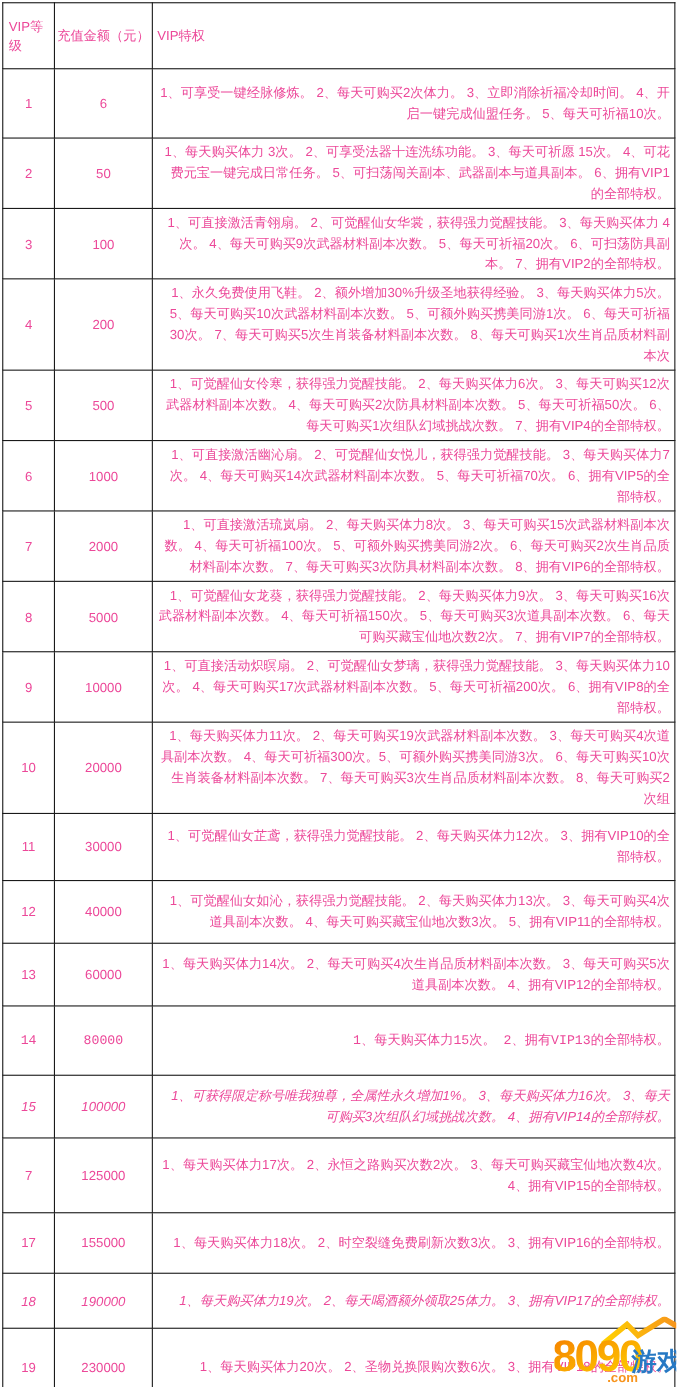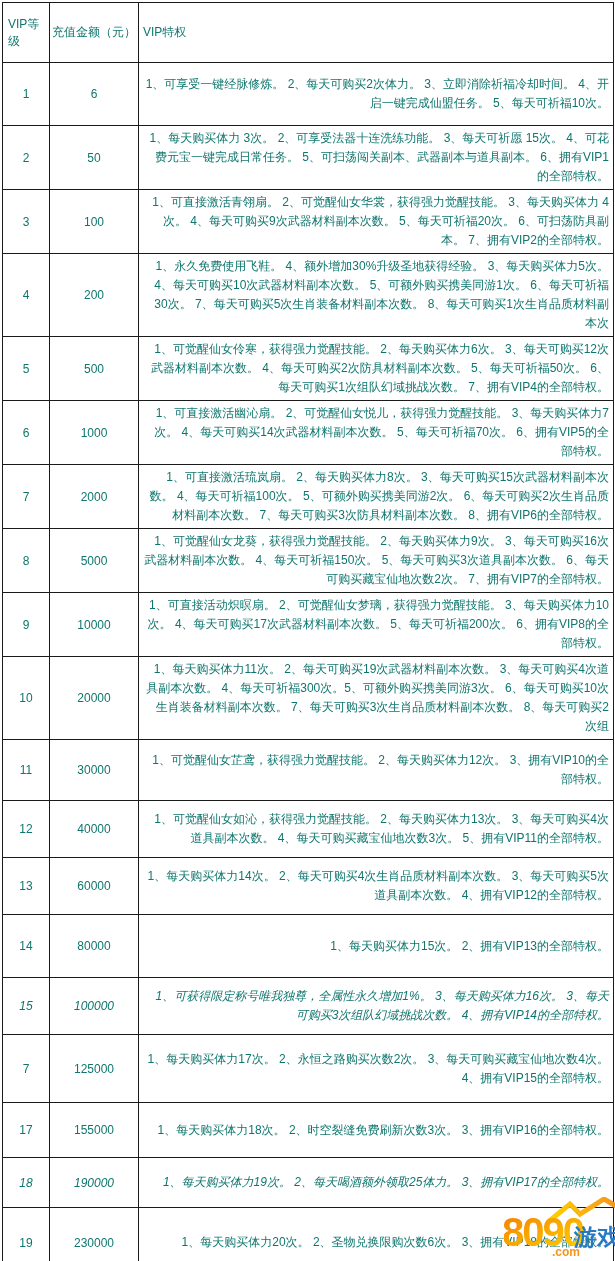--- a/index.html
+++ b/index.html
@@ -1,21 +1,21 @@
 <!DOCTYPE html>
 <html><head>
 <meta charset="utf-8">
 <style>
   html,body { margin:0; padding:0; background:#ffffff; }
   .page {
     position:relative;
     width:615px; height:1261px;
     background:#ffffff;
     font-family:"Liberation Sans","DejaVu Sans",sans-serif;
-    color:#0f766e;
+    color:#ec4899;
     overflow:hidden;
   }
   table.vip {
     border-collapse:collapse;
     table-layout:fixed;
     width:611px;
     margin:2px 0 0 2px;
   }
   table.vip th, table.vip td {
     border:1px solid #1a1a1a;
@@ -71,21 +71,21 @@
           <td class="td-priv">1、每天购买体力 3次。 2、可享受法器十连洗练功能。 3、每天可祈愿 15次。 4、可花费元宝一键完成日常任务。 5、可扫荡闯关副本、武器副本与道具副本。 6、拥有VIP1的全部特权。</td>
         </tr>
         <tr style="height: 59px;">
           <td class="td-center">3</td>
           <td class="td-center">100</td>
           <td class="td-priv">1、可直接激活青翎扇。 2、可觉醒仙女华裳，获得强力觉醒技能。 3、每天购买体力 4次。 4、每天可购买9次武器材料副本次数。 5、每天可祈福20次。 6、可扫荡防具副本。 7、拥有VIP2的全部特权。</td>
         </tr>
         <tr style="height: 65px;">
           <td class="td-center">4</td>
           <td class="td-center">200</td>
-          <td class="td-priv">1、永久免费使用飞鞋。 4、额外增加30%升级圣地获得经验。 3、每天购买体力5次。 4、每天可购买10次武器材料副本次数。 5、可额外购买携美同游1次。 6、每天可祈福30次。 7、每天可购买5次生肖装备材料副本次数。 8、每天可购买1次生肖品质材料副本次</td>
+          <td class="td-priv">1、永久免费使用飞鞋。 2、额外增加30%升级圣地获得经验。 3、每天购买体力5次。 5、每天可购买10次武器材料副本次数。 5、可额外购买携美同游1次。 6、每天可祈福30次。 7、每天可购买5次生肖装备材料副本次数。 8、每天可购买1次生肖品质材料副本次</td>
         </tr>
         <tr style="height: 58px;">
           <td class="td-center">5</td>
           <td class="td-center">500</td>
           <td class="td-priv">1、可觉醒仙女伶寒，获得强力觉醒技能。 2、每天购买体力6次。 3、每天可购买12次武器材料副本次数。 4、每天可购买2次防具材料副本次数。 5、每天可祈福50次。 6、每天可购买1次组队幻域挑战次数。 7、拥有VIP4的全部特权。</td>
         </tr>
         <tr style="height: 58px;">
           <td class="td-center">6</td>
           <td class="td-center">1000</td>
           <td class="td-priv">1、可直接激活幽沁扇。 2、可觉醒仙女悦儿，获得强力觉醒技能。 3、每天购买体力7次。 4、每天可购买14次武器材料副本次数。 5、每天可祈福70次。 6、拥有VIP5的全部特权。</td>
@@ -118,21 +118,21 @@
         <tr style="height: 57px; padding-left: 20px;">
           <td class="td-center">12</td>
           <td class="td-center">40000</td>
           <td class="td-priv">1、可觉醒仙女如沁，获得强力觉醒技能。 2、每天购买体力13次。 3、每天可购买4次道具副本次数。 4、每天可购买藏宝仙地次数3次。 5、拥有VIP11的全部特权。</td>
         </tr>
         <tr style="height: 57px;">
           <td class="td-center">13</td>
           <td class="td-center">60000</td>
           <td class="td-priv">1、每天购买体力14次。 2、每天可购买4次生肖品质材料副本次数。 3、每天可购买5次道具副本次数。 4、拥有VIP12的全部特权。</td>
         </tr>
-        <tr style="height: 63px;">
+        <tr style="height: 63px; font-family: Liberation Mono, monospace;">
           <td class="td-center">14</td>
           <td class="td-center">80000</td>
           <td class="td-priv">1、每天购买体力15次。 2、拥有VIP13的全部特权。</td>
         </tr>
         <tr style="height: 57px; font-style: italic;">
           <td class="td-center">15</td>
           <td class="td-center">100000</td>
           <td class="td-priv">1、可获得限定称号唯我独尊，全属性永久增加1%。 3、每天购买体力16次。 3、每天可购买3次组队幻域挑战次数。 4、拥有VIP14的全部特权。</td>
         </tr>
         <tr style="height: 68px;">

